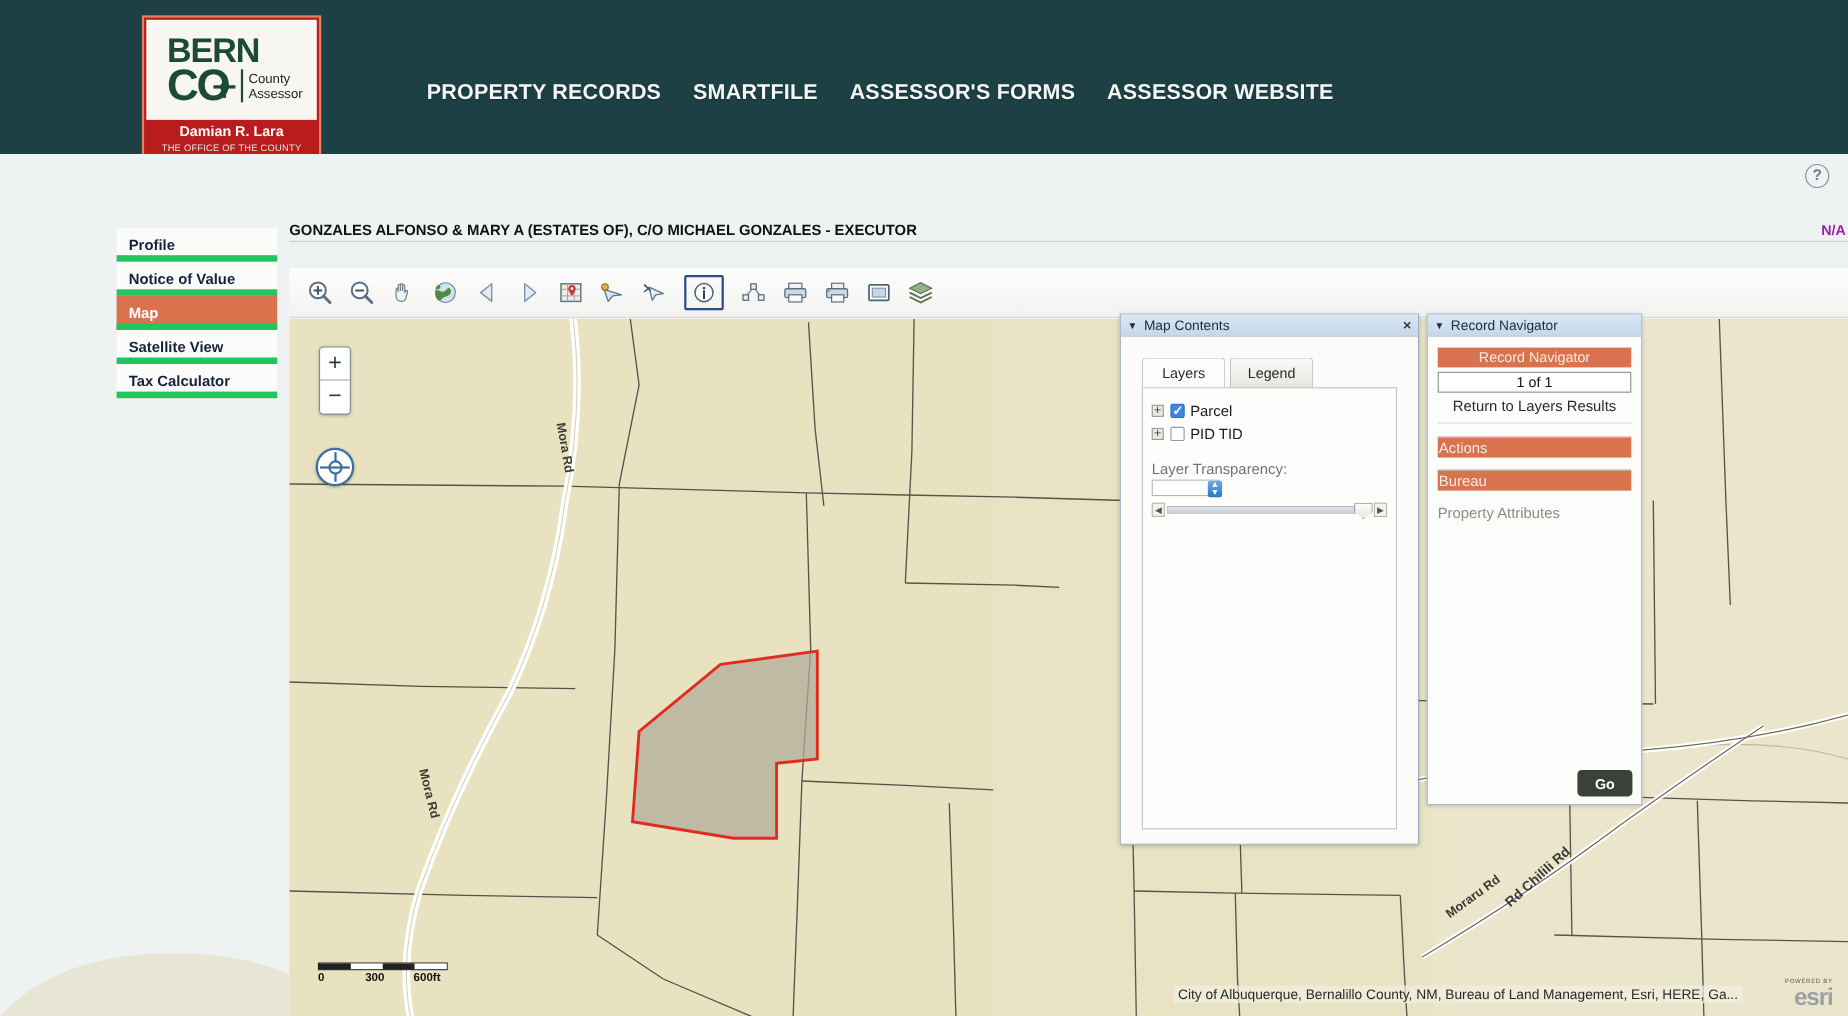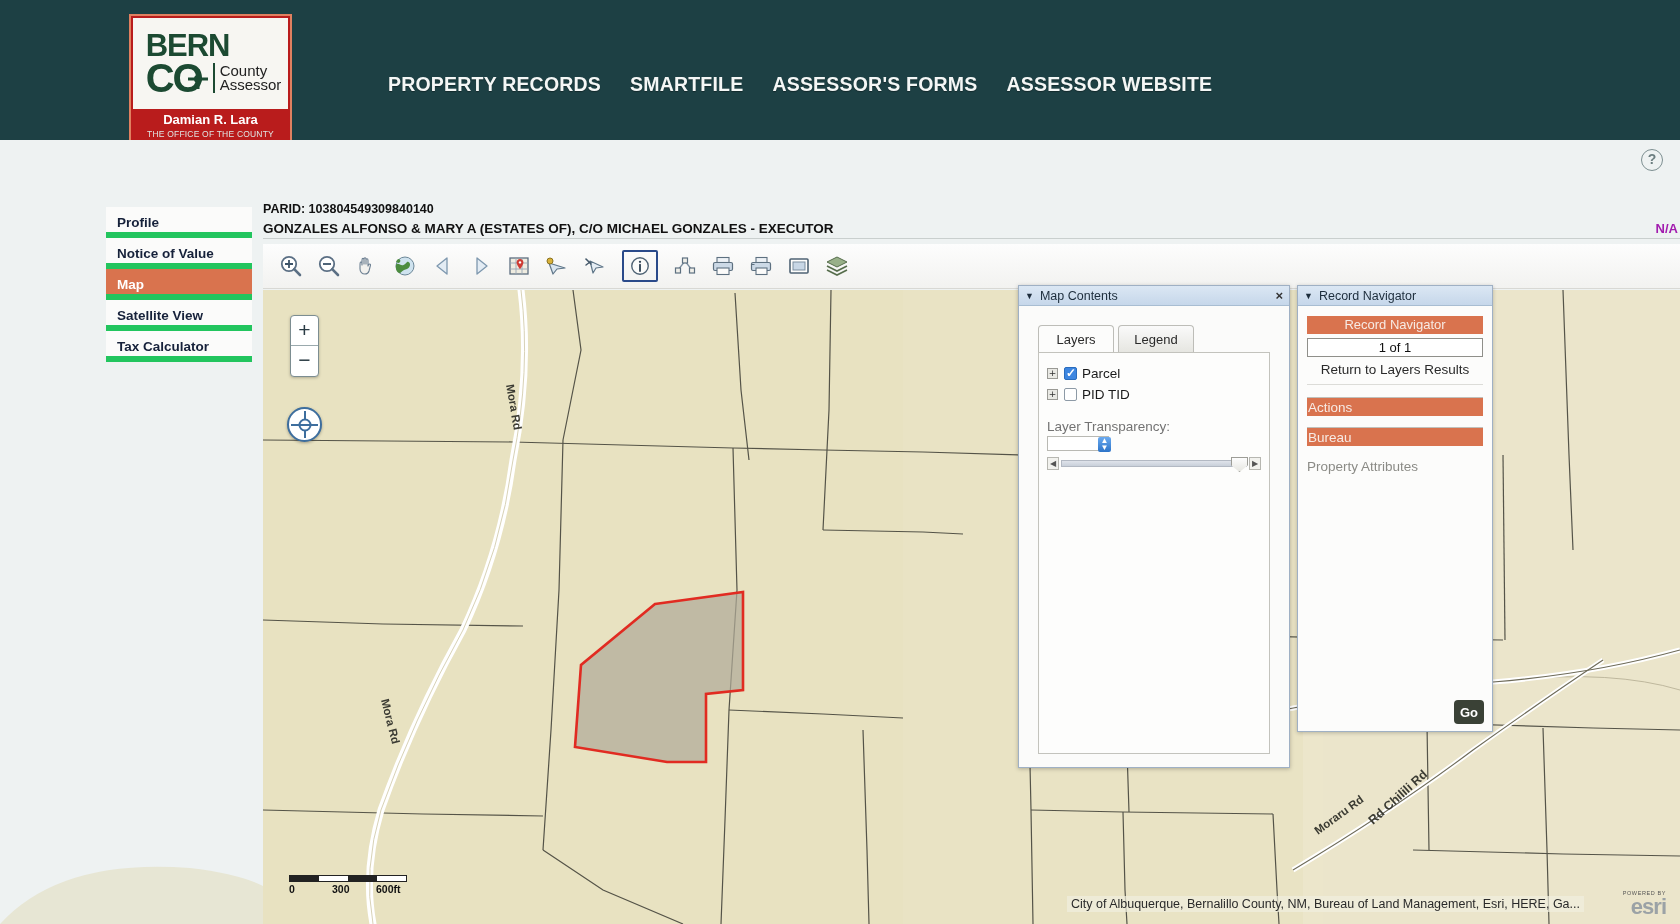--- a/index.html
+++ b/index.html
@@ -46,21 +46,21 @@
   }
   .zia:after { transform:translate(-50%,-50%) rotate(90deg); }
   .zia-dot {
     position:absolute; left:50%; top:50%; width:8px; height:8px;
     border-radius:50%; background:#1c4a32; transform:translate(-50%,-50%);
   }
   .logo-div {
     width:2px; height:30px; background:#1c4a32; margin:0 5px 0 0;
   }
   .logo-ca {
-    font-size:15px; color:#222; line-height:14px; font-weight:400;
+    font-size:12px; color:#222; line-height:14px; font-weight:400;
   }
   .logo-name {
     position:absolute; left:2px; top:96px; width:155px; text-align:center;
     color:#fff; font-weight:bold; font-size:13px;
   }
   .logo-sub {
     position:absolute; left:2px; top:113px; width:155px; text-align:center;
     color:#dfe5e3; font-size:8.5px; letter-spacing:0.2px;
   }
   .nav {
@@ -264,21 +264,21 @@
     padding-bottom:7px; border-bottom:1px solid #dcdcd8;
   }
   .rn-sect {
     background:#d9734e; color:#f7eae4; font-size:13.5px;
     height:19px; line-height:19px; padding-left:1px;
     margin-top:11px; border-top:1px solid #c0c0bb;
   }
   .rn-sect.first { margin-top:12px; }
   .rn-link { font-size:13.5px; color:#8b8b86; margin-top:13px; }
   .go-btn {
-    position:absolute; right:8px; bottom:7px; width:30px; height:24px;
+    position:absolute; right:8px; bottom:7px; width:50px; height:24px;
     background:#3a4136; color:#fff; font-size:13px; font-weight:bold;
     border-radius:4px; display:flex; align-items:center; justify-content:center;
   }
 
   .footer-arc {
     position:absolute; left:0; bottom:0; width:263px; height:100px;
     overflow:hidden;
   }
 </style>
 </head>
@@ -322,21 +322,20 @@
 
   <div class="sidebar">
     <div class="side-item">Profile</div>
     <div class="side-item">Notice of Value</div>
     <div class="side-item active">Map</div>
     <div class="side-item">Satellite View</div>
     <div class="side-item">Tax Calculator</div>
   </div>
 
   <div class="content">
-    <div class="parid">PARID: 103804549309840140</div>
     <div class="owner-row">
       <div class="owner">GONZALES ALFONSO &amp; MARY A (ESTATES OF), C/O MICHAEL GONZALES - EXECUTOR</div>
       <div class="owner-na">N/A</div>
     </div>
   </div>
 
   <div class="toolbar">
 
     <div class="tb">
       <svg width="24" height="24" viewBox="0 0 24 24">

